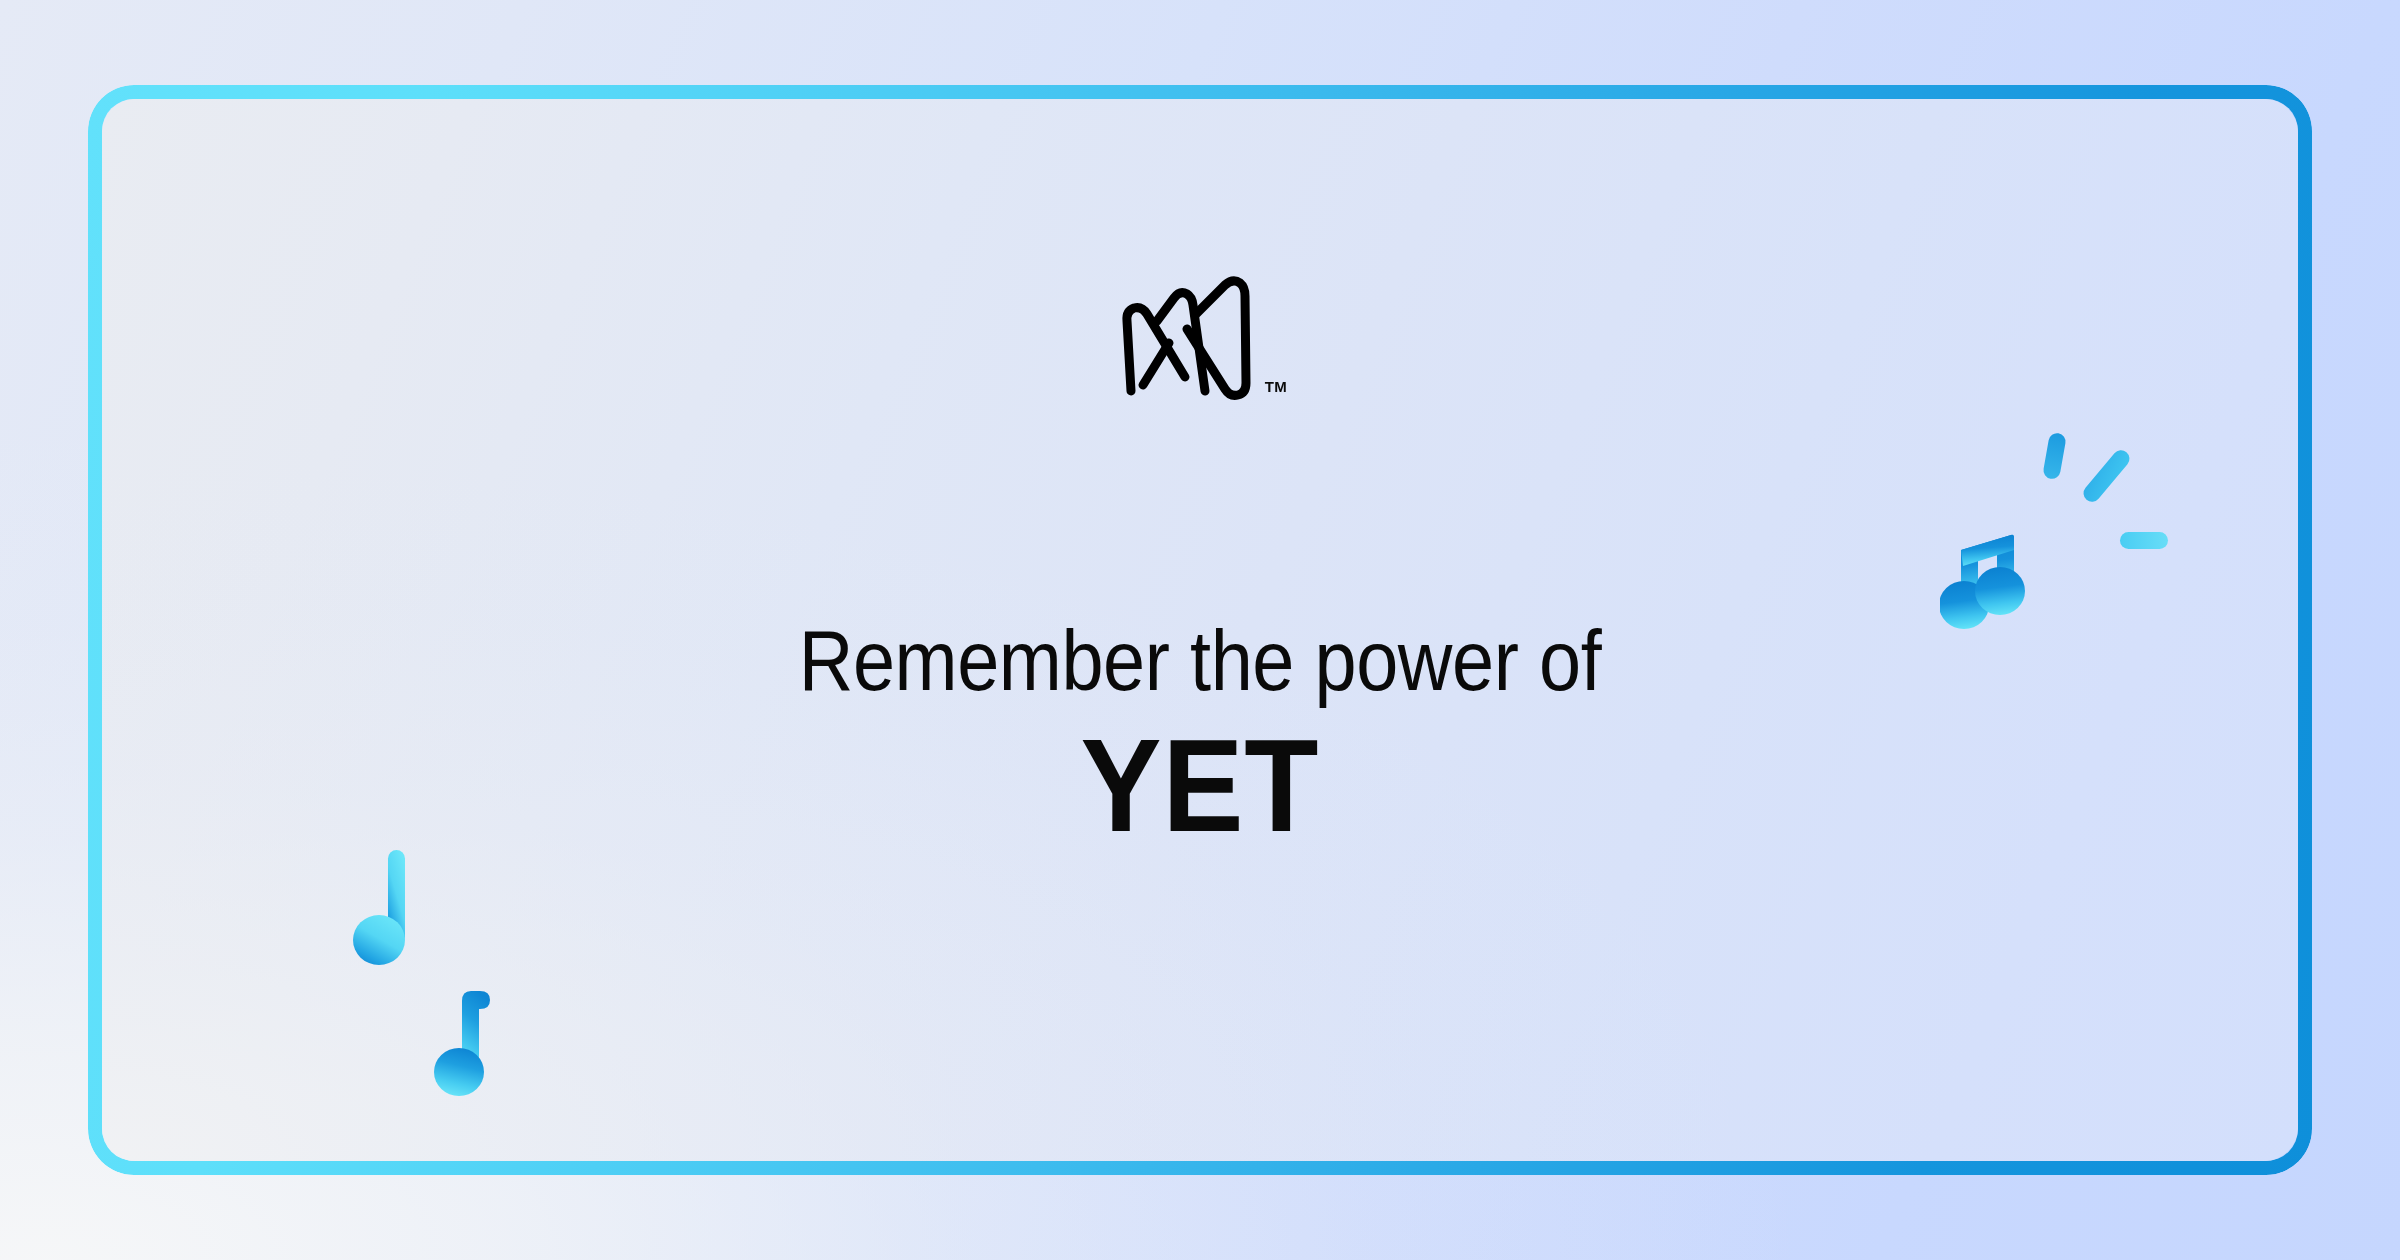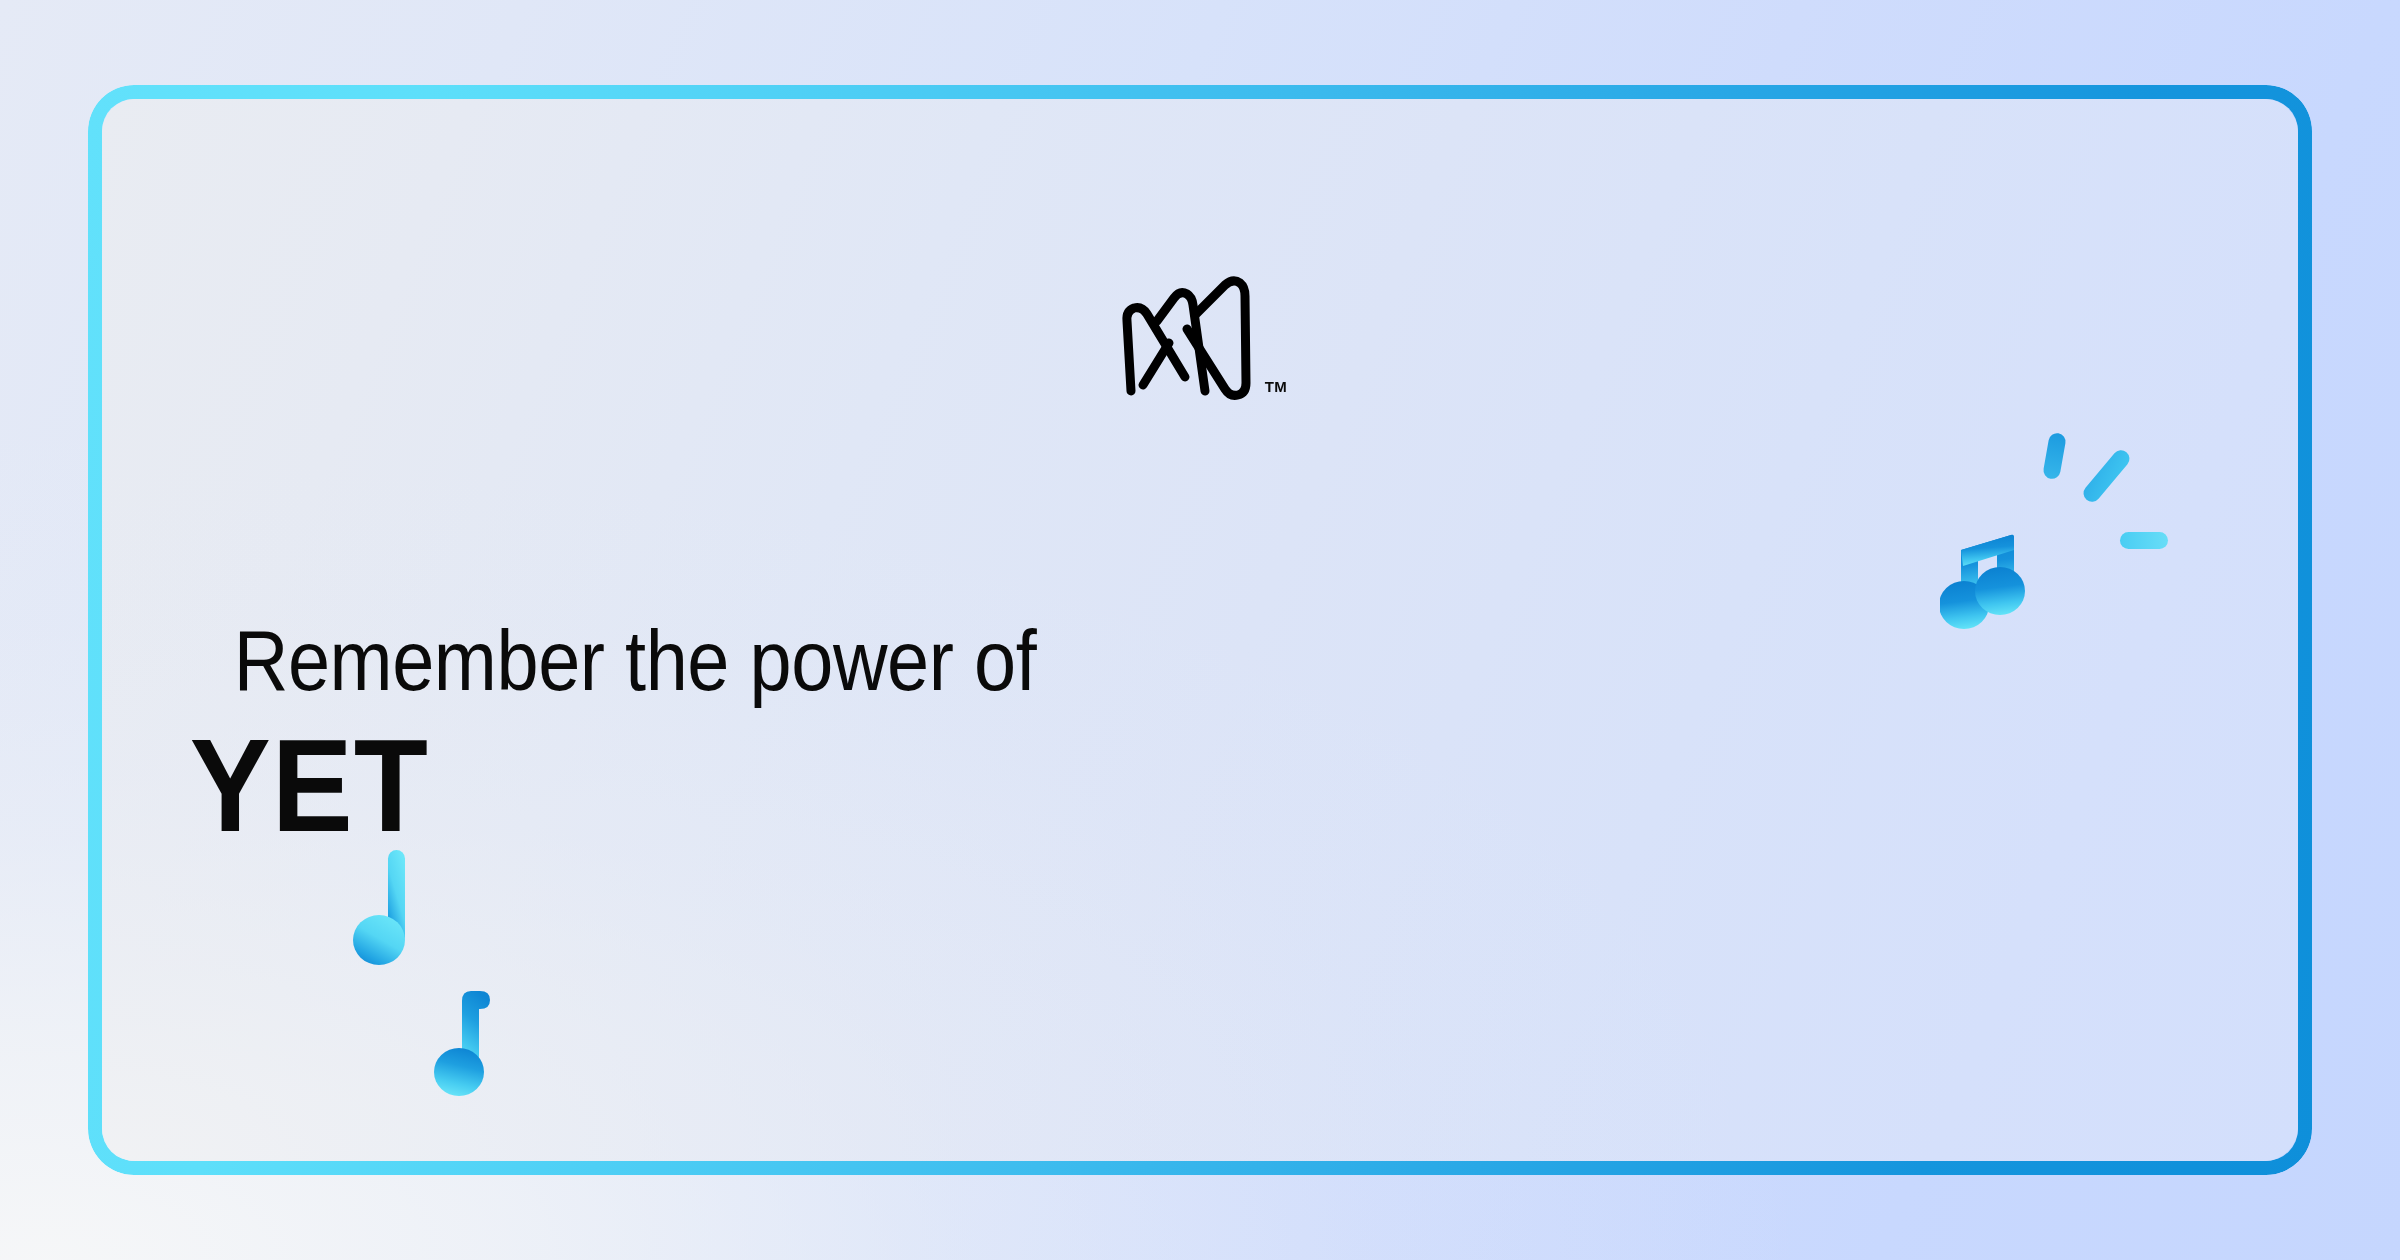--- a/index.html
+++ b/index.html
@@ -123,20 +123,21 @@
     margin-bottom: 9px;
     line-height: 1;
   }
 
   
   #headline {
     position: absolute;
     left: 0;
     right: 0;
     top: 516px;
+    text-align: center;
     color: #0a0a0a;
   }
   #headline-line1 {
     font-size: 86px;
     font-weight: 300;
     letter-spacing: -0.5px;
     line-height: 1.06;
     transform: scaleX(0.88);
     transform-origin: center;
   }

